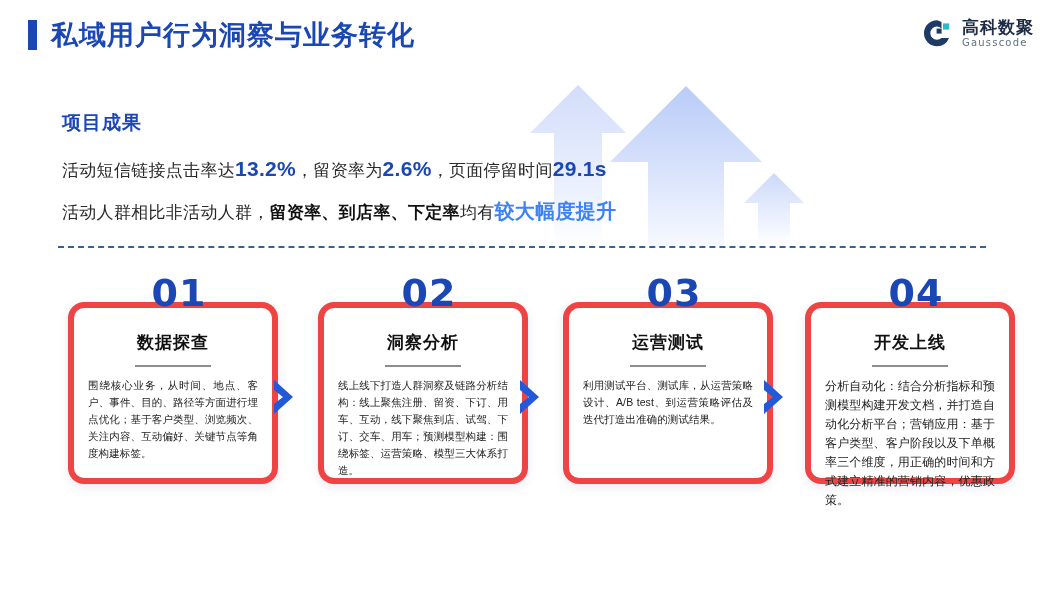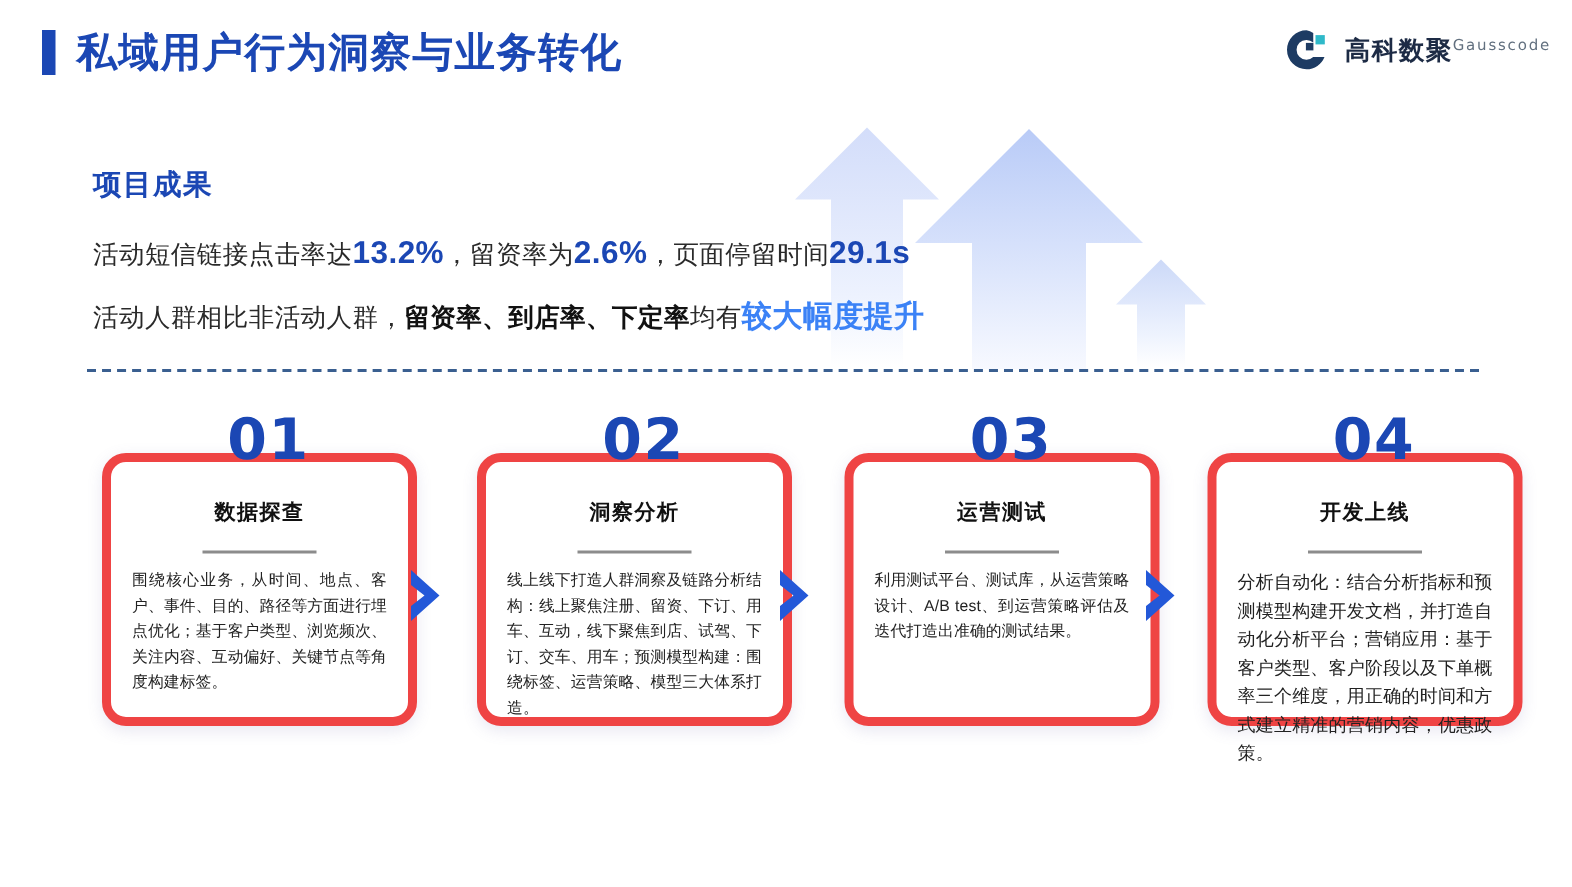--- a/index.html
+++ b/index.html
@@ -60,21 +60,21 @@
     align-items: center;
   }
   .logo-mark {
     width: 34px;
     height: 34px;
     margin-right: 7px;
     flex: none;
   }
   .logo-text {
     display: flex;
-    flex-direction: row;
+    flex-direction: column;
     justify-content: center;
   }
   .logo-cn {
     font-size: 17px;
     font-weight: bold;
     color: #1d2b45;
     line-height: 1.05;
     letter-spacing: 1px;
   }
   .logo-en {
@@ -169,26 +169,26 @@
     text-align: center;
     font-size: 38px;
     font-weight: bold;
     color: #1b47b4;
     font-family: "DejaVu Sans", sans-serif;
     letter-spacing: 1px;
     line-height: 1;
   }
   .step-title {
     text-align: center;
-    font-size: 14px;
+    font-size: 17px;
     font-weight: bold;
     color: #111111;
     letter-spacing: 1px;
     line-height: 1;
-    margin-bottom: 19px;
+    margin-bottom: 14px;
   }
   .step-rule {
     width: 76px;
     height: 2px;
     background: #8c8c8c;
     margin: 0 auto 10px auto;
   }
   .step-body {
     font-size: 10.5px;
     color: #222222;

